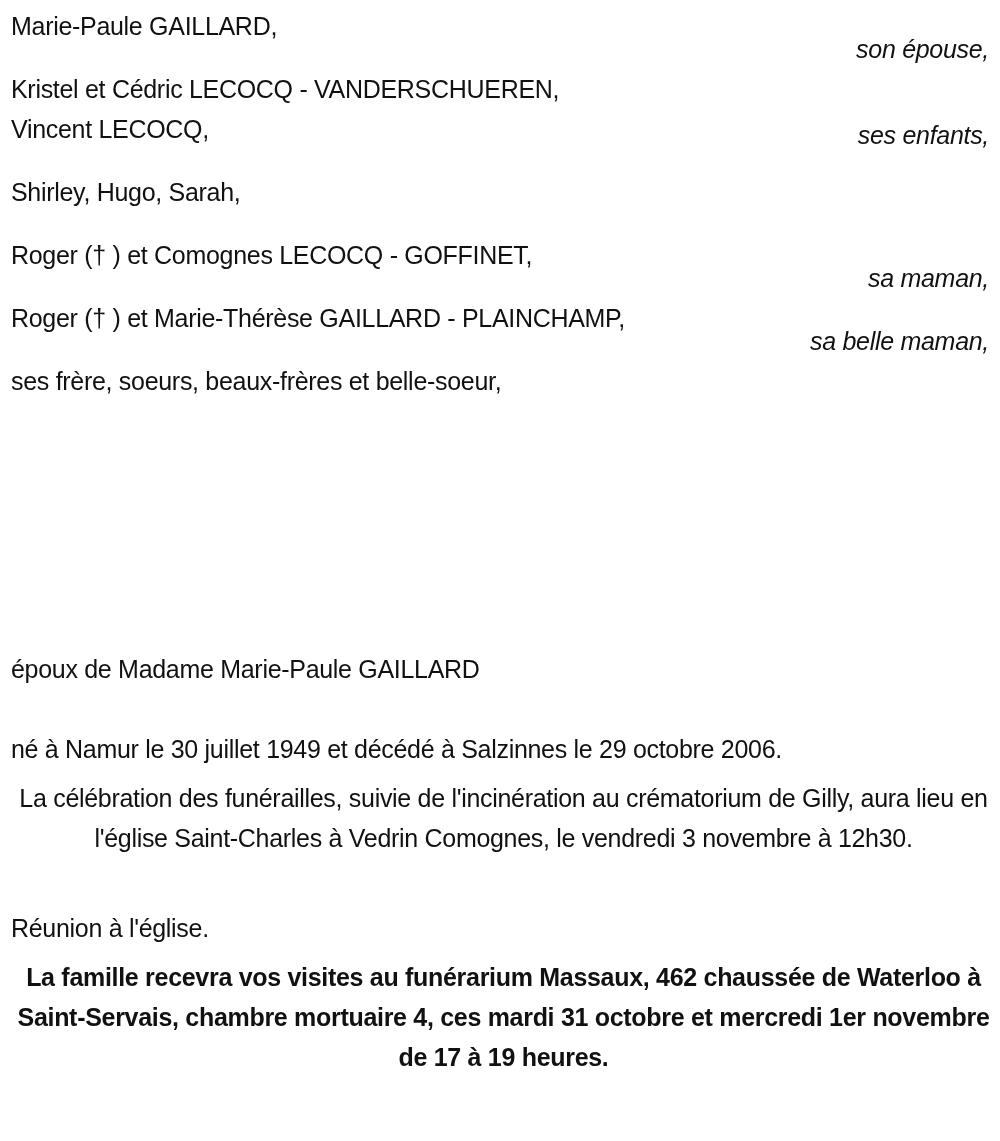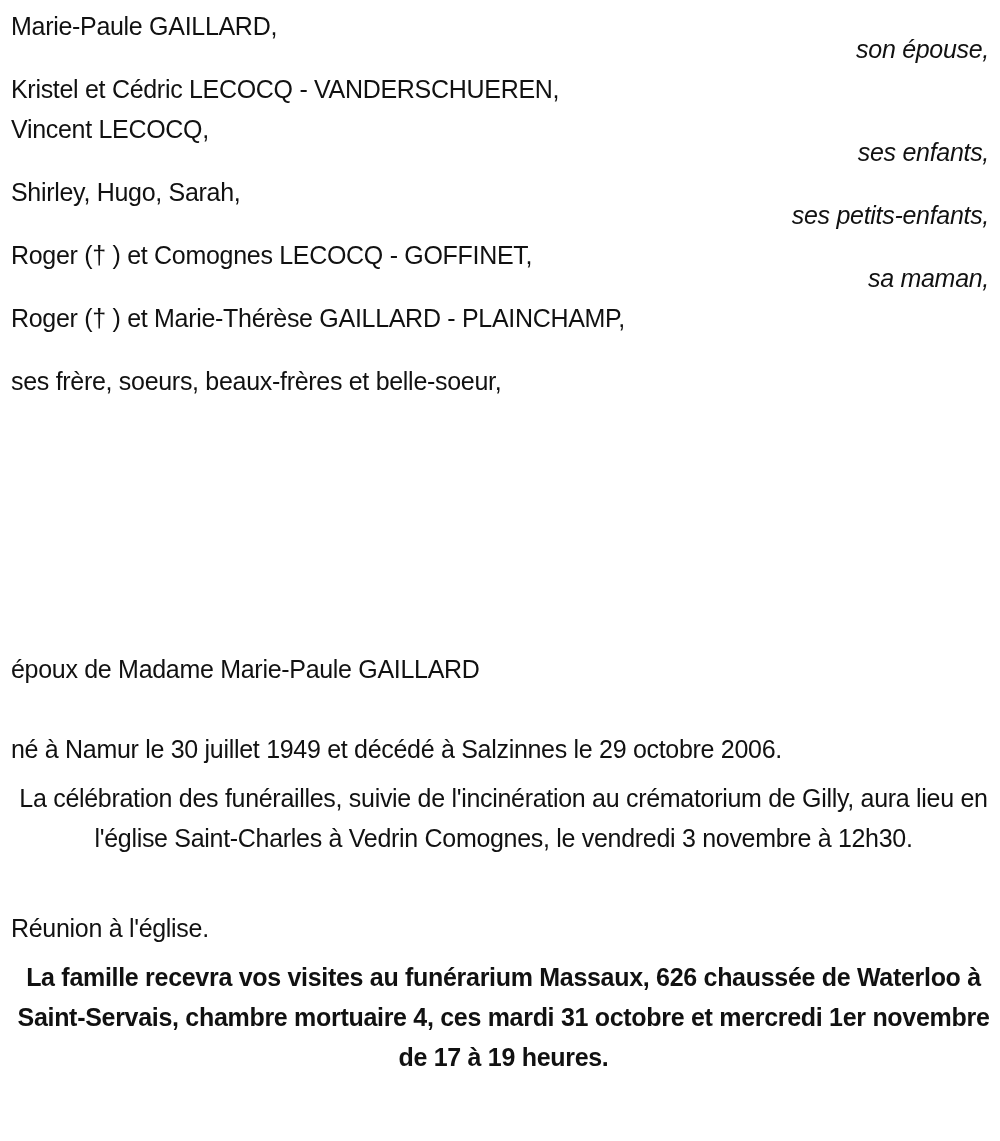--- a/index.html
+++ b/index.html
@@ -22,37 +22,37 @@
   </style>
 </head>
 <body>
 
 <div class="page">
   <div class="line" style="top:11px">Marie-Paule GAILLARD,</div>
   <div class="role" style="top:34px">son épouse,</div>
 
   <div class="line" style="top:74px">Kristel et Cédric LECOCQ - VANDERSCHUEREN,</div>
   <div class="line" style="top:114px">Vincent LECOCQ,</div>
-  <div class="role" style="top:137px">ses enfants,</div>
+  <div class="role" style="top:120px">ses enfants,</div>
 
   <div class="line" style="top:177px">Shirley, Hugo, Sarah,</div>
-  <div class="role" style="top:200px">ses petits-enfants,</div>
 
   <div class="line" style="top:240px">Roger († ) et Comognes LECOCQ - GOFFINET,</div>
   <div class="role" style="top:263px">sa maman,</div>
 
   <div class="line" style="top:303px">Roger († ) et Marie-Thérèse GAILLARD - PLAINCHAMP,</div>
+  <div class="role" style="top:326px">sa belle maman,</div>
 
   <div class="line" style="top:366px">ses frère, soeurs, beaux-frères et belle-soeur,</div>
 
 
 
   <div class="line" style="top:654px">époux de Madame Marie-Paule GAILLARD</div>
 
   <div class="line" style="top:734px">né à Namur le 30 juillet 1949 et décédé à Salzinnes le 29 octobre 2006.</div>
 
   <div class="para" style="top:778px">La célébration des funérailles, suivie de l'incinération au crématorium de Gilly, aura lieu en l'église Saint-Charles à Vedrin Comognes, le vendredi 3 novembre à 12h30.</div>
 
   <div class="line" style="top:913px">Réunion à l'église.</div>
 
-  <div class="para bold" style="top:957px">La famille recevra vos visites au funérarium Massaux, 626 chaussée de Waterloo à Saint-Servais, chambre mortuaire 4, ces mardi 31 octobre et mercredi 1er novembre de 17 à 19 heures.</div>
+  <div class="para bold" style="top:957px">La famille recevra vos visites au funérarium Massaux, 462 chaussée de Waterloo à Saint-Servais, chambre mortuaire 4, ces mardi 31 octobre et mercredi 1er novembre de 17 à 19 heures.</div>
 
 </div>
 
 </body></html>

